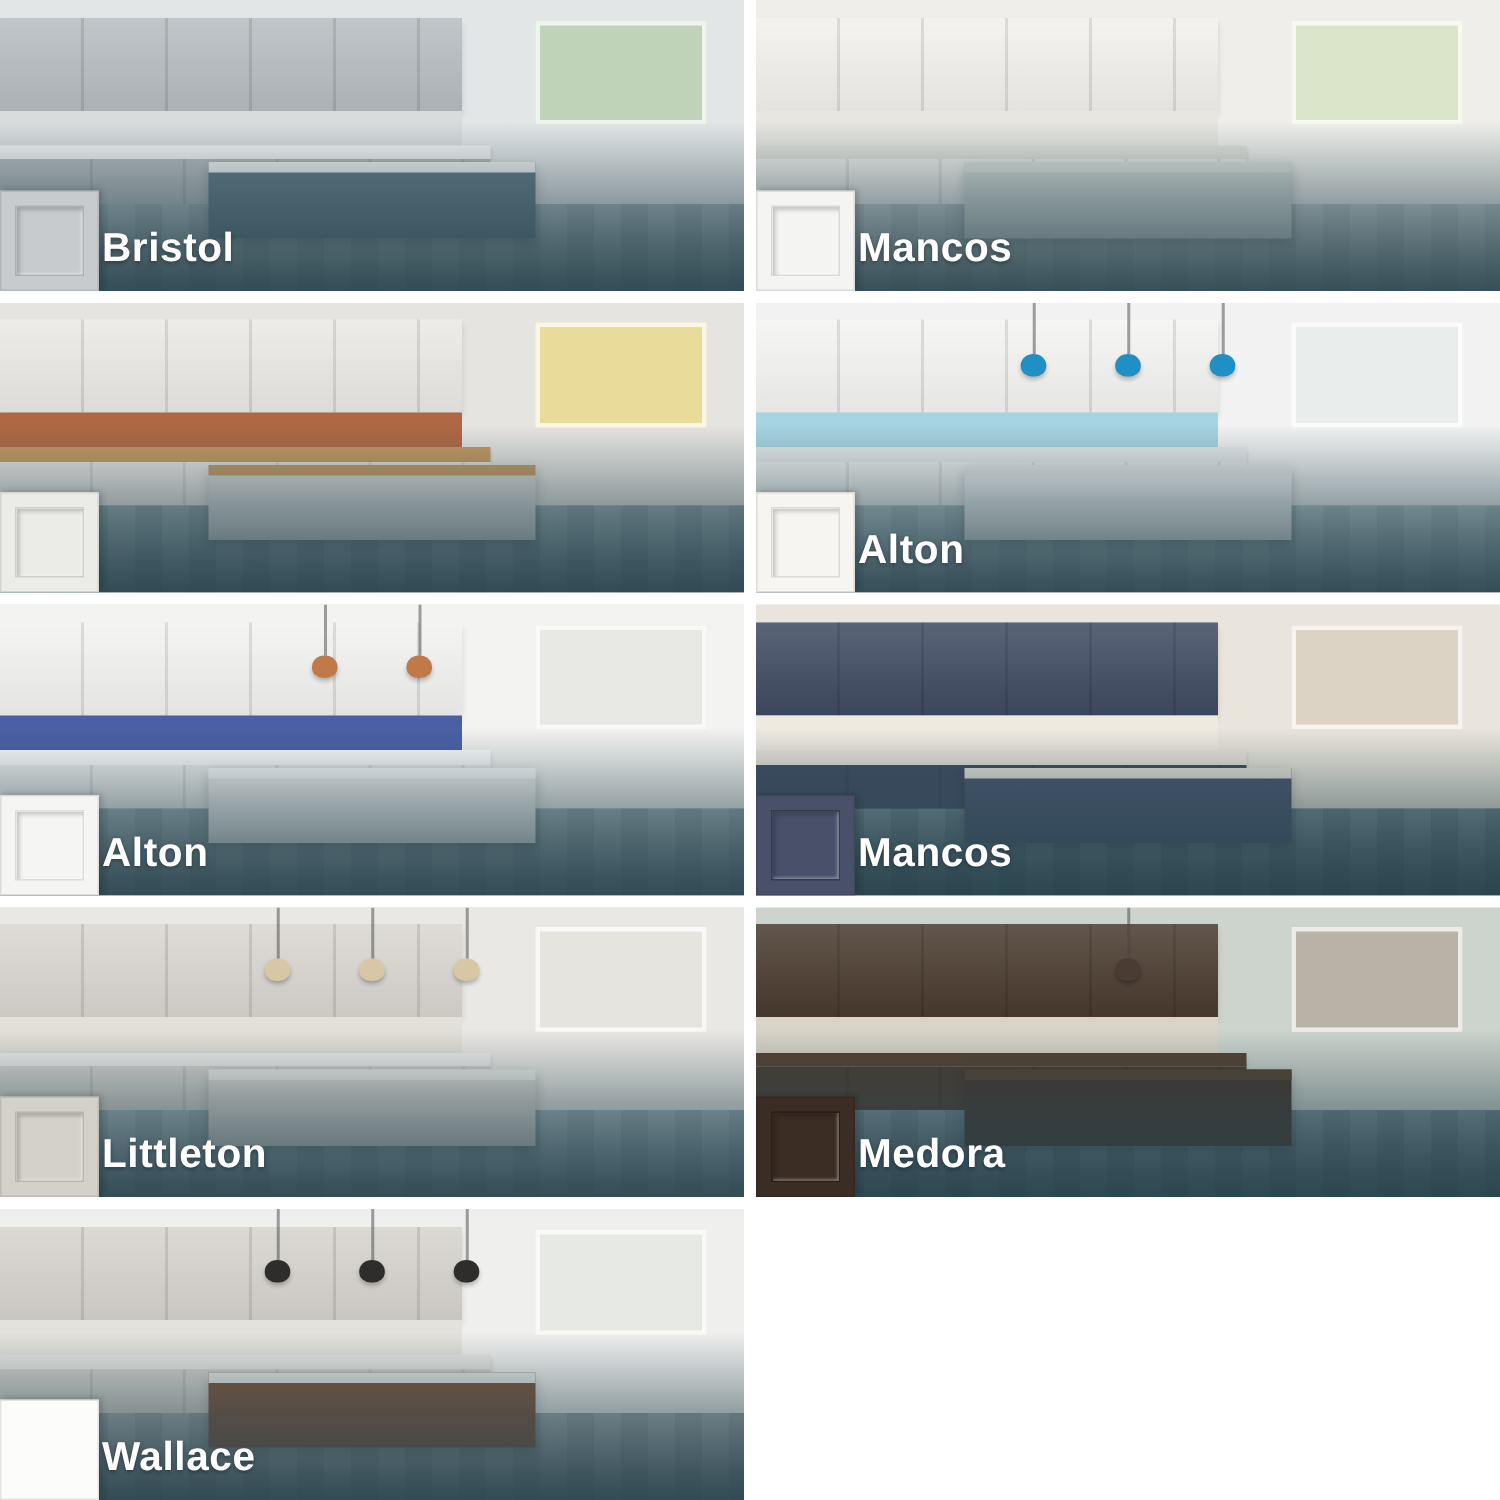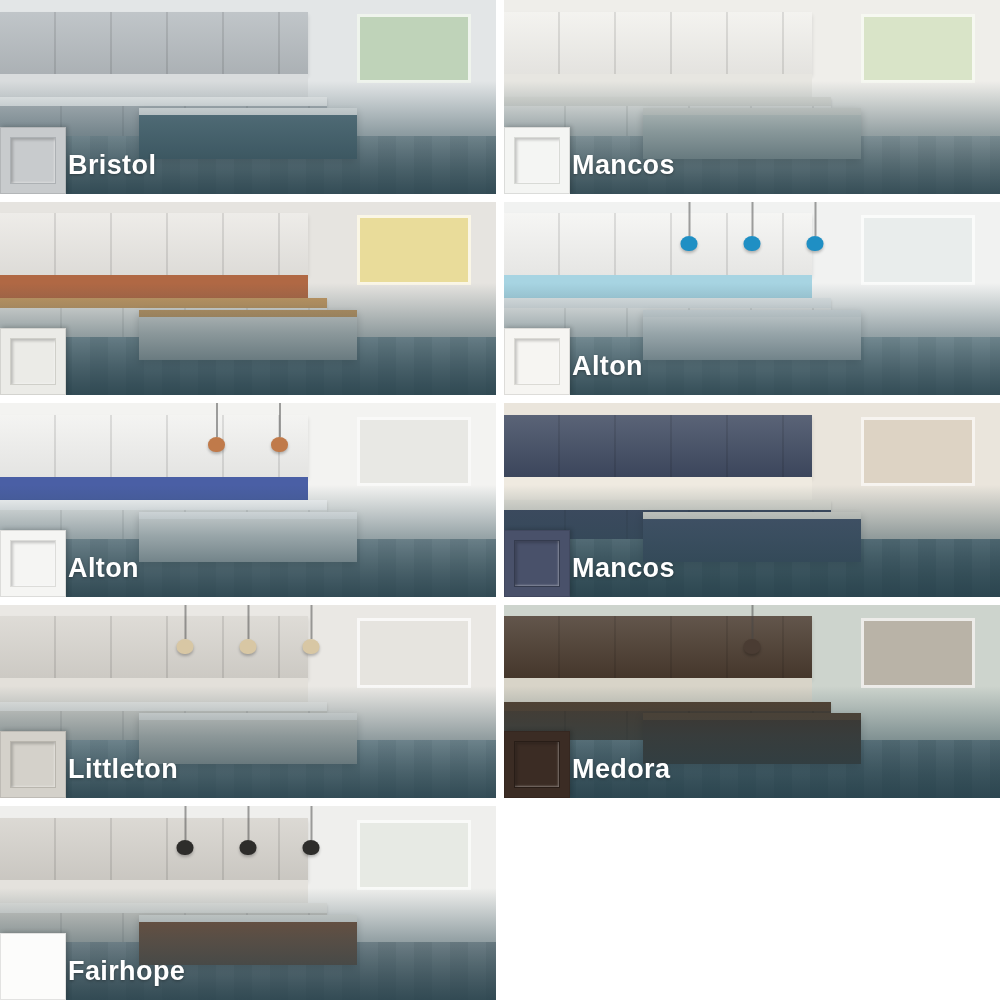--- a/index.html
+++ b/index.html
@@ -242,17 +242,17 @@
       <div class="ph-floor"></div>
         <div class="ph-island"></div>
       <div class="pendants">
           <span class="pendant"></span>
           <span class="pendant"></span>
           <span class="pendant"></span>
         </div>
     </div>
     <div class="overlay"></div>
     <div class="swatch"></div>
-    <figcaption class="label">Fairhope</figcaption>
+    <figcaption class="label">Wallace</figcaption>
   </figure>
 
 
 </div>
 
 </body></html>

